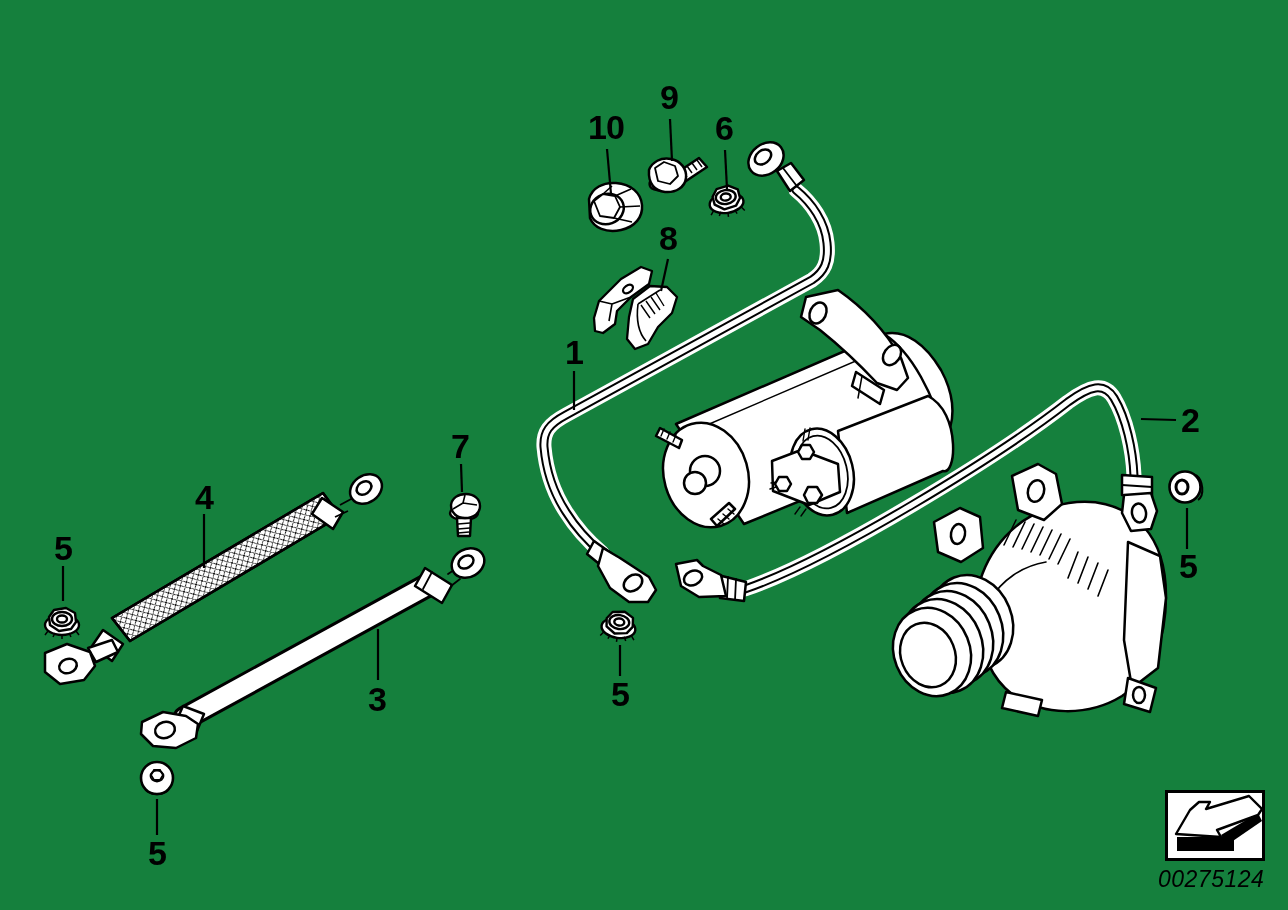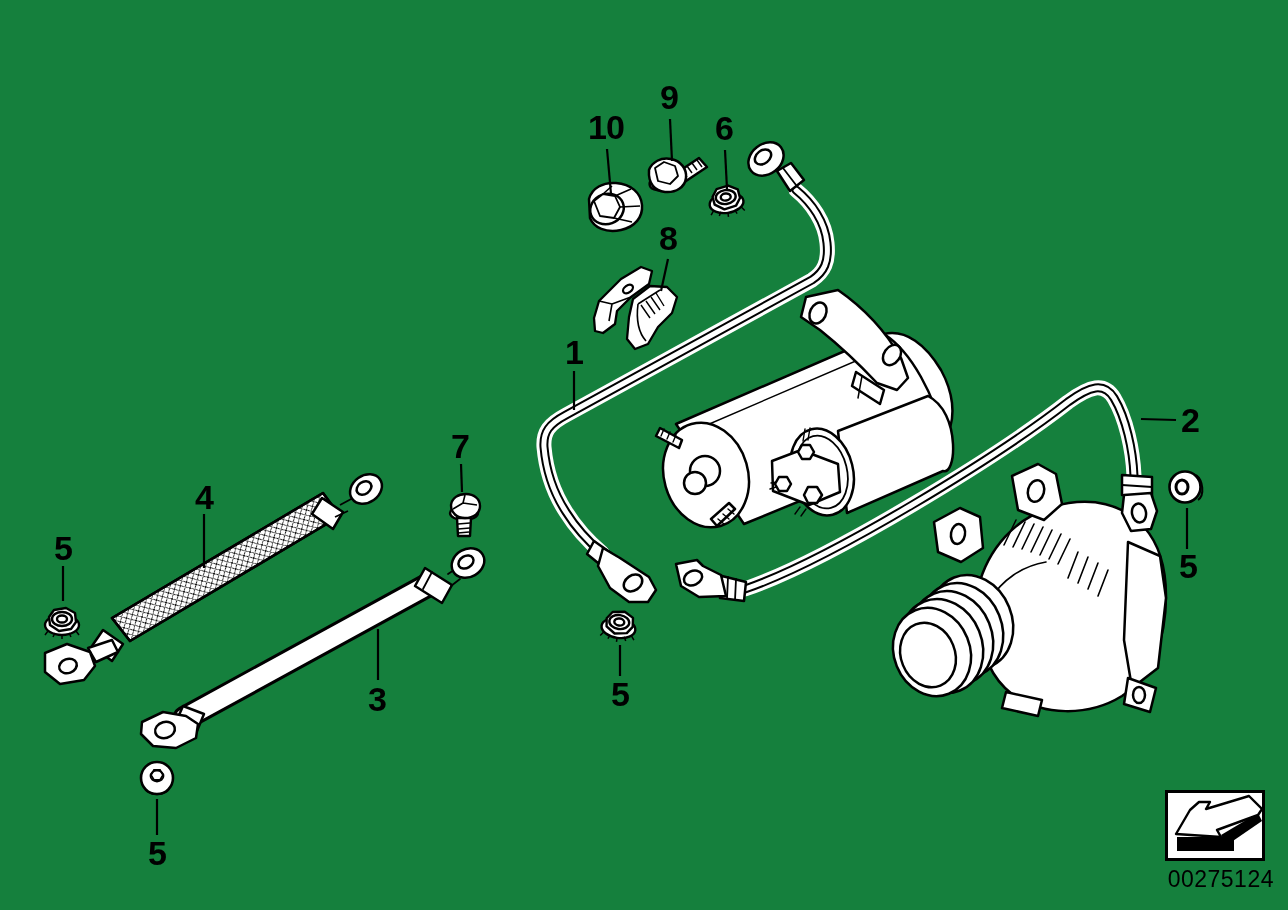--- a/index.html
+++ b/index.html
@@ -31,24 +31,25 @@
     width:100px;height:71px;
     border:3px solid #000;
     box-sizing:border-box;
     background:#fff;
     cursor:pointer;
   }
   #doc-number{
     position:absolute;
     left:1158px;top:866px;
     width:116px;
-    text-align:right;
+    text-align:left;
     font-size:23px;
     color:#000;
     letter-spacing:0.5px;
+    font-style:italic;
   }
 </style>
 </head>
 <body>
 
 <div id="stage">
 
 <svg id="art" viewBox="0 0 1288 910">
   <defs>
     <pattern id="braid" patternUnits="userSpaceOnUse" width="7" height="7" patternTransform="rotate(-31)">

